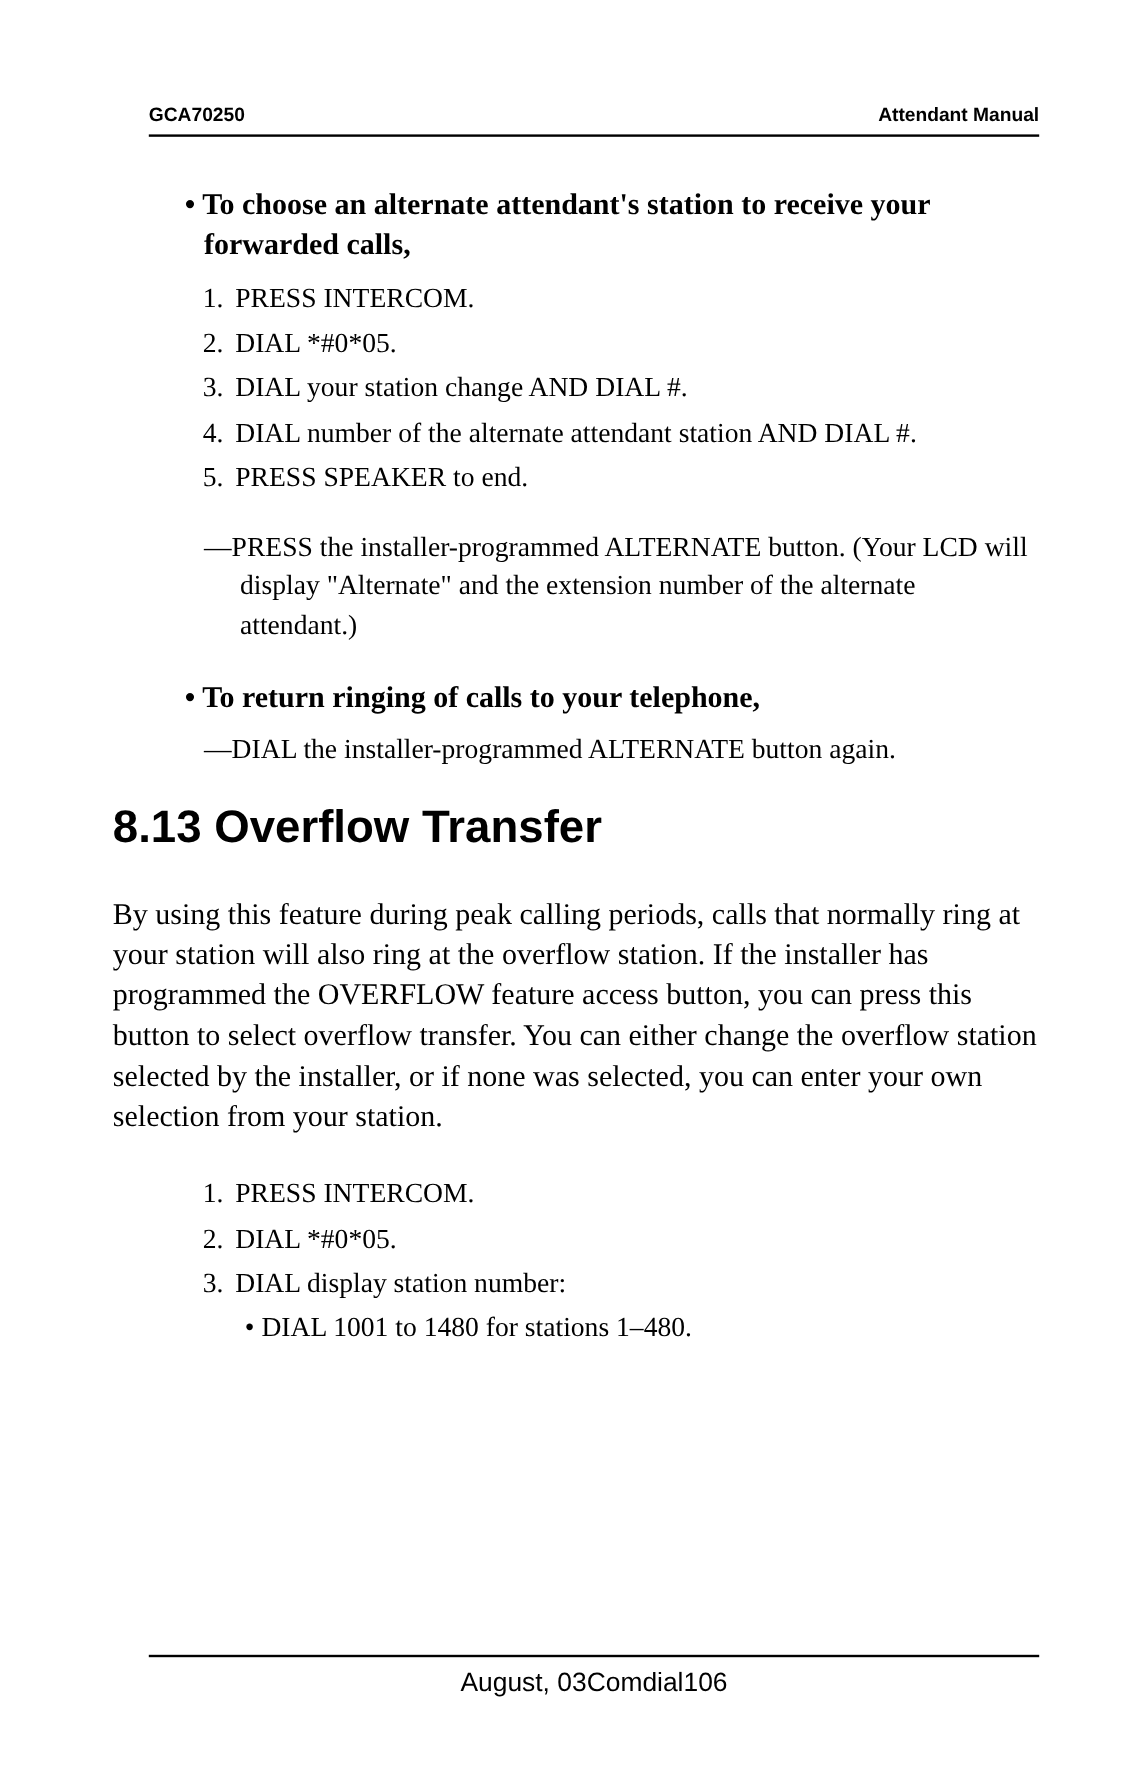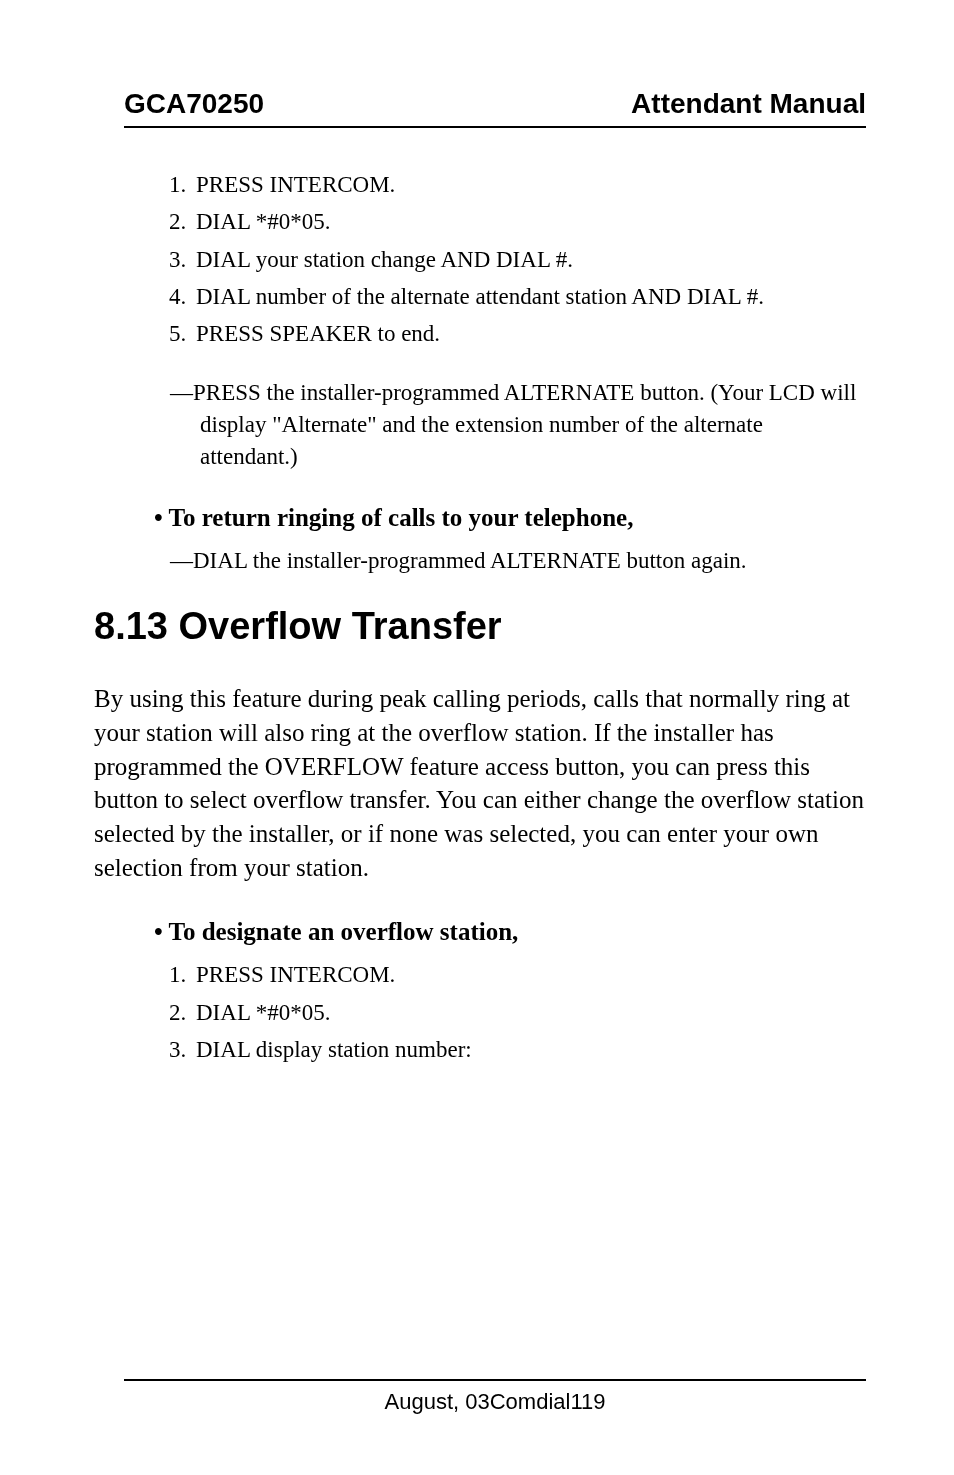--- a/index.html
+++ b/index.html
@@ -11,21 +11,21 @@
     padding: 88px 88px 60px 124px;
     display: flex;
     flex-direction: column;
   }
   .header-row {
     display: flex;
     justify-content: space-between;
     align-items: baseline;
     font-family: Arial, Helvetica, sans-serif;
     font-weight: bold;
-    font-size: 28px;
+    font-size: 16px;
     padding-bottom: 6px;
     border-bottom: 2px solid #000;
     margin-bottom: 40px;
   }
   .content { flex: 1; }
   .bullet-head {
     font-family: "Times New Roman", Times, serif;
     font-weight: bold;
     font-size: 25px;
     line-height: 1.35;
@@ -83,45 +83,46 @@
 </head>
 <body>
 
 <div class="header-row">
   <span>GCA70250</span>
   <span>Attendant Manual</span>
 </div>
 
 <div class="content">
 
+  <p class="bullet-head">To choose an alternate attendant's station to receive your forwarded calls,</p>
   <ol class="steps">
     <li>PRESS INTERCOM.</li>
     <li>DIAL  *#0*05.</li>
     <li>DIAL your station change AND DIAL  #.</li>
     <li>DIAL number of the alternate attendant station AND DIAL  #.</li>
     <li>PRESS SPEAKER to end.</li>
   </ol>
 
   <p class="em-dash-item">PRESS the installer-programmed ALTERNATE button. (Your LCD will display "Alternate" and the extension number of the alternate attendant.)</p>
 
   <p class="bullet-head">To return ringing of calls to your telephone,</p>
   <p class="em-dash-item">DIAL the installer-programmed ALTERNATE button again.</p>
 
   <h1 class="section-title">8.13  Overflow Transfer</h1>
   <p class="body-para">By using this feature during peak calling periods, calls that normally ring at your station will also ring at the overflow station. If the installer has programmed the OVERFLOW  feature access button, you can press this button to select overflow transfer. You can either change the overflow station selected by the installer, or if none was selected, you can enter your own selection from your station.</p>
 
-  <p class="bullet-head">To designate an overflow station,</p>
   <ol class="steps" style="margin-bottom:4px">
     <li>PRESS INTERCOM.</li>
     <li>DIAL  *#0*05.</li>
     <li>DIAL display station number:</li>
   </ol>
+  <p class="sub-bullet">DIAL  1001  to  1480  for stations 1–480.</p>
 
 </div>
 
 <div class="footer-wrap">
   <hr class="footer-rule">
   <div class="footer-row">
     <span>August, 03</span>
     <span>Comdial</span>
-    <span>119</span>
+    <span>106</span>
   </div>
 </div>
 
 </body></html>

